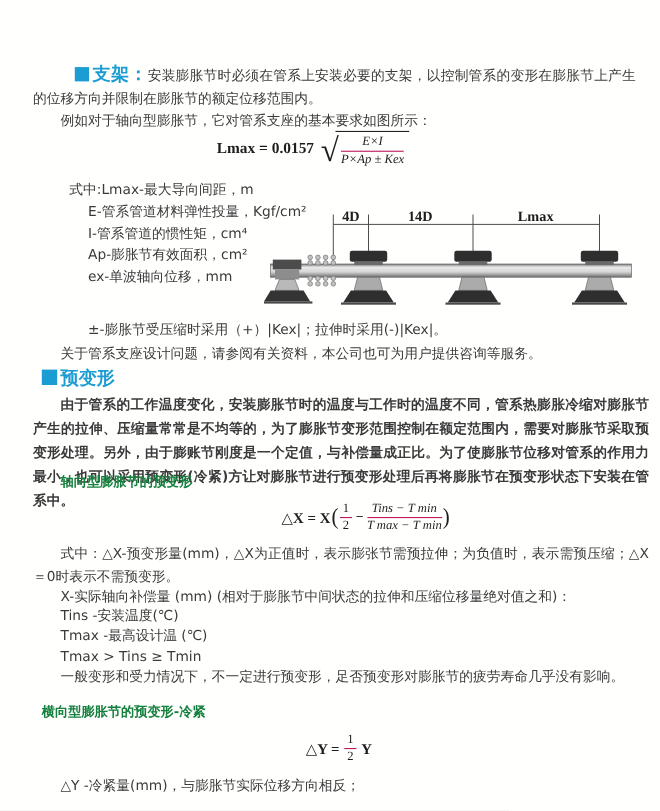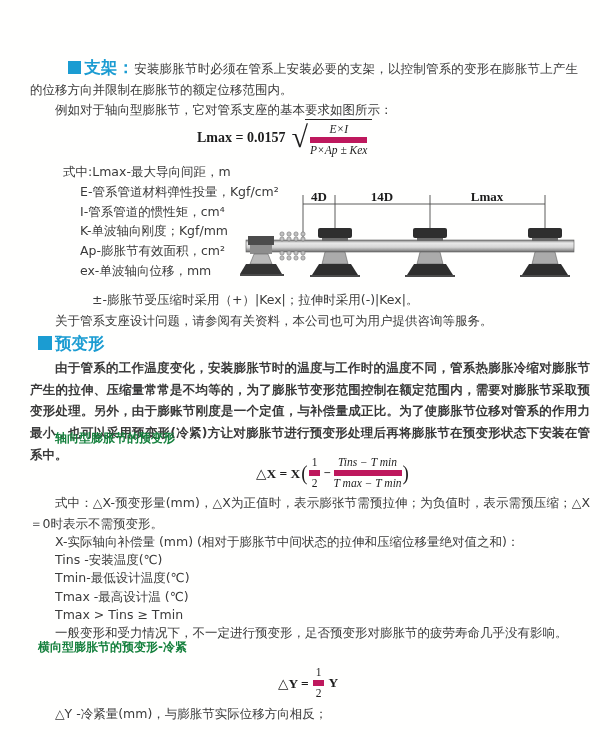--- a/index.html
+++ b/index.html
@@ -25,21 +25,21 @@
   .sub-head  { color:#15803d; font-weight:bold; font-size:12px; }
   .defs div { line-height:19.8px; }
   .defs div.ind { padding-left:17px; }
   .defs2 div { line-height:18.2px; }
   
   .formula { font-family:"Liberation Serif","DejaVu Serif",serif; color:#1d1d1d;
              display:flex; align-items:center; }
   .f-lhs { font-weight:bold; font-size:14px; }
   .frac { display:inline-block; text-align:center; vertical-align:middle;
           font-size:11.5px; line-height:1.15; }
-  .frac .num { display:block; border-bottom:6px solid #be185d; padding:0 3px 1px; }
+  .frac .num { display:block; border-bottom:1px solid #be185d; padding:0 3px 1px; }
   .frac .den { display:block; padding-top:1px; }
   .ital { font-style:italic; }
   .sqrt { display:inline-flex; align-items:flex-start; margin-left:6px; }
   .sqrt .rad { font-size:30px; line-height:0.9; font-weight:normal;
                transform:translateY(4px); margin-right:-3px; }
   .radicand { border-top:1.6px solid #222; padding:3px 5px 0 5px; }
   .paren { font-size:19px; font-weight:normal; transform:scaleY(1.1); padding:0 1px; }
   .fgap { margin:0 3px; font-weight:bold; }
 </style>
 </head>
@@ -63,25 +63,24 @@
           <span class="den">P×Ap ± Kex</span>
         </span>
       </span>
     </span>
   </div>
 
   <div class="abs defs" style="left:63px; top:162px; width:330px;">
     <div>式中:Lmax-最大导向间距，m</div>
     <div class="ind">E-管系管道材料弹性投量，Kgf/cm²</div>
     <div class="ind">I-管系管道的惯性矩，cm⁴</div>
-    <div class="ind">K-单波轴向刚度；Kgf/mm</div>
     <div class="ind">Ap-膨胀节有效面积，cm²</div>
     <div class="ind">ex-单波轴向位移，mm</div>
   </div>
-  <div class="abs" style="left:80px; top:290px; width:480px; line-height:19.8px;margin-left:12px;">±-膨胀节受压缩时采用（+）|Kex|；拉伸时采用(-)|Kex|。</div>
+  <div class="abs" style="left:80px; top:290px; width:480px; line-height:19.8px;">±-膨胀节受压缩时采用（+）|Kex|；拉伸时采用(-)|Kex|。</div>
 
   <div class="abs" style="left:240px; top:190px; width:340px; height:100px;">
     <svg width="340" height="100" viewBox="0 0 340 100">
       <defs>
         <linearGradient id="pipeGrad" x1="0" y1="0" x2="0" y2="1">
           <stop offset="0" stop-color="#7d7d7d"></stop>
           <stop offset="0.25" stop-color="#e9e9e9"></stop>
           <stop offset="0.6" stop-color="#d6d6d6"></stop>
           <stop offset="1" stop-color="#6f6f6f"></stop>
         </linearGradient>
@@ -175,21 +174,20 @@
       <span class="den">T max − T min</span>
     </span>
     <span class="paren">)</span>
   </div>
 
   <div class="abs body-text justify" style="left:30px; top:492px; width:560px; text-indent:25px;">式中：△X-预变形量(mm)，△X为正值时，表示膨张节需预拉伸；为负值时，表示需预压缩；△X＝0时表示不需预变形。</div>
 
   <div class="abs defs2" style="left:55px; top:533px; width:530px;">
     <div>X-实际轴向补偿量 (mm) (相对于膨胀节中间状态的拉伸和压缩位移量绝对值之和)：</div>
     <div>Tins -安装温度(℃)</div>
-    <div>Tmin-最低设计温度(℃)</div>
     <div>Tmax -最高设计温 (℃)</div>
     <div>Tmax &gt; Tins ≥ Tmin</div>
     <div>一般变形和受力情况下，不一定进行预变形，足否预变形对膨胀节的疲劳寿命几乎没有影响。</div>
   </div>
 
   <div class="abs sub-head" style="left:38px; top:639px;">横向型膨胀节的预变形-冷紧</div>
 
   <div class="abs formula" style="left:278px; top:666px;">
     <span class="f-lhs" style="font-size:13.5px; margin-right:4px;">△Y =</span>
     <span class="frac">

